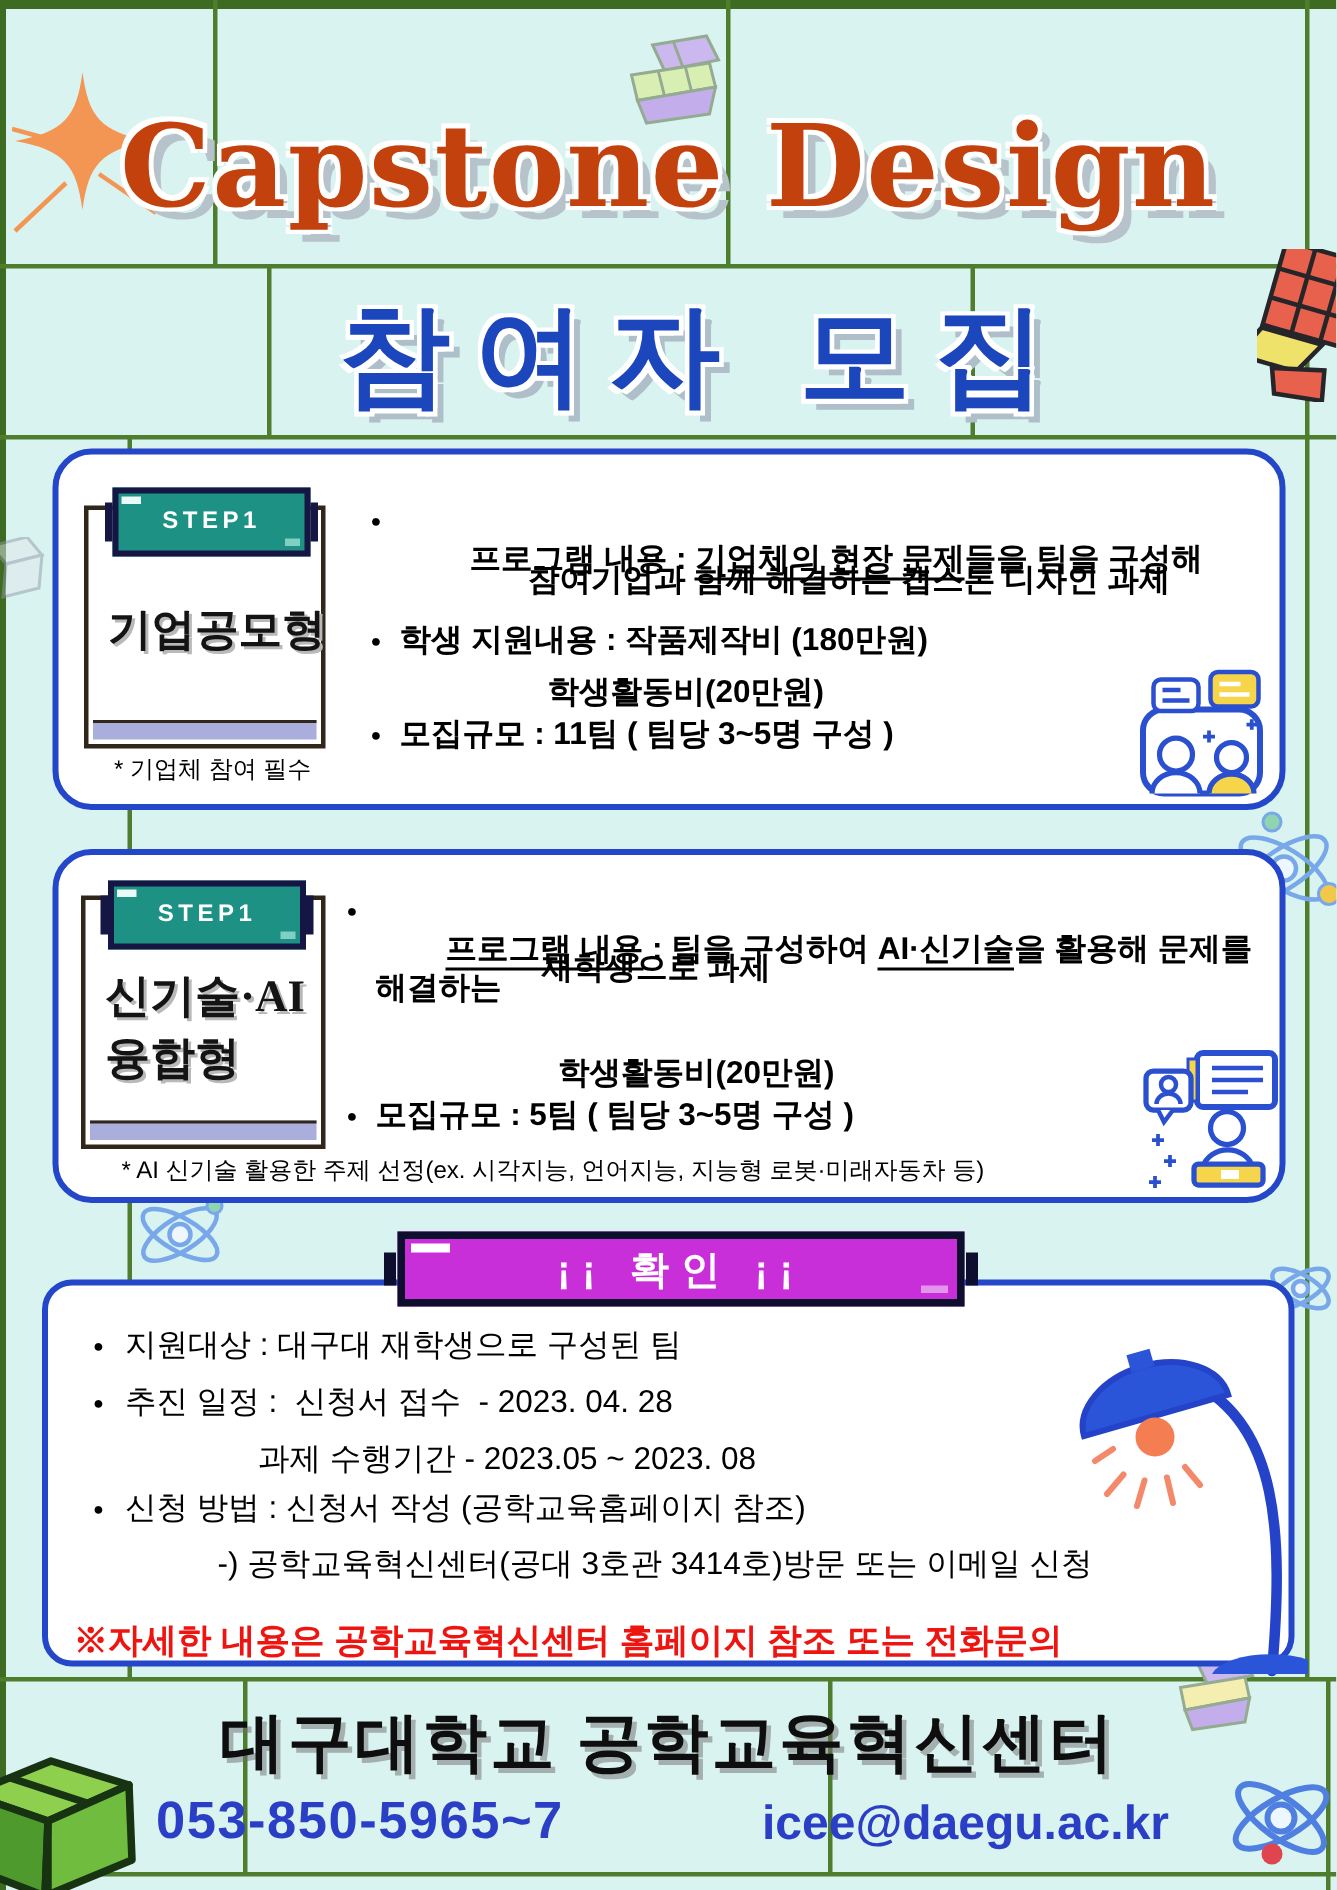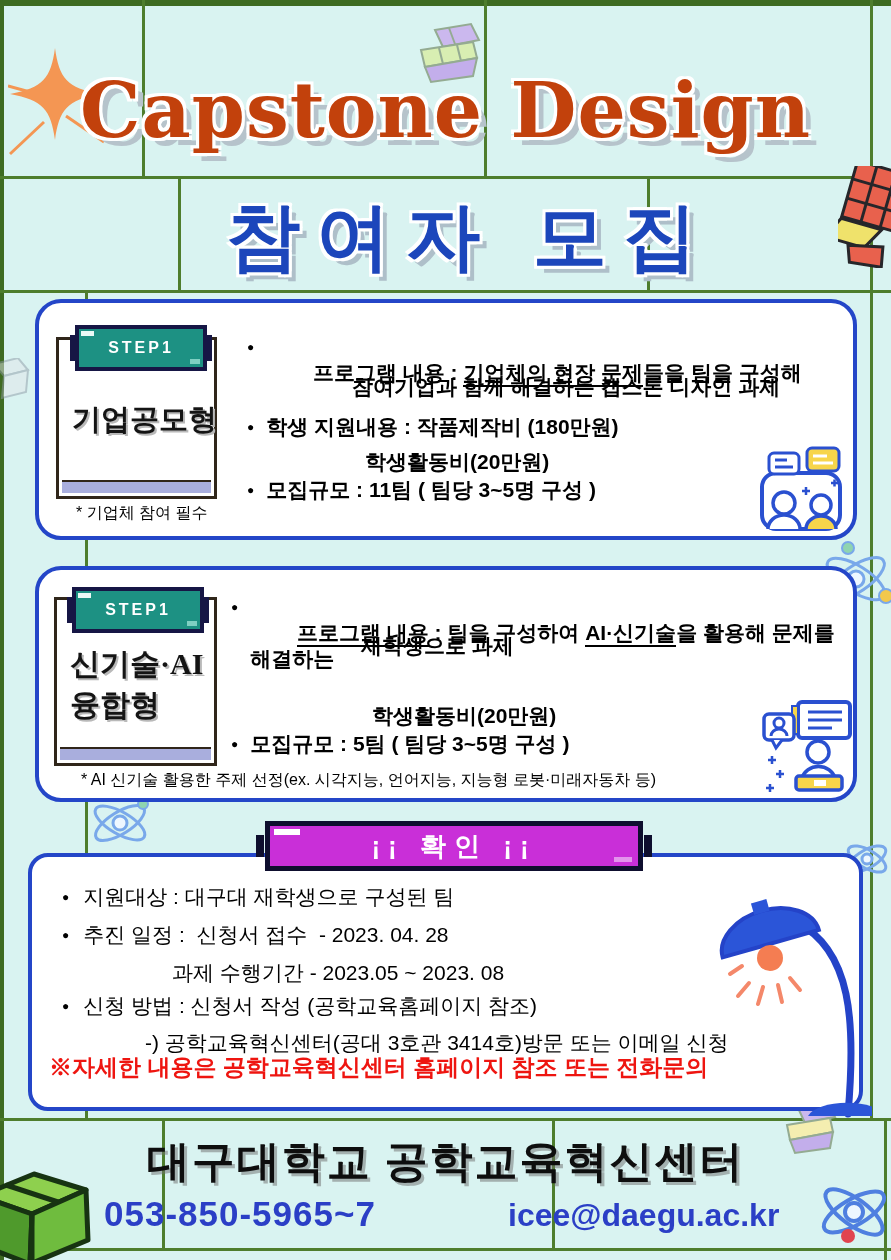--- a/index.html
+++ b/index.html
@@ -285,21 +285,21 @@
       <span>지원대상 : 대구대 재학생으로 구성된 팀</span>
     </div>
     <div class="line" style="left:30px;top:65px;">
       <span>추진 일정 :  신청서 접수  - 2023. 04. 28</span>
     </div>
     <div class="line-cont" style="left:140px;top:103px;">과제 수행기간 - 2023.05 ~ 2023. 08</div>
     <div class="line" style="left:30px;top:136px;">
       <span>신청 방법 : 신청서 작성 (공학교육홈페이지 참조)</span>
     </div>
     <div class="line-cont" style="left:113px;top:173px;">-) 공학교육혁신센터(공대 3호관 3414호)방문 또는 이메일 신청</div>
-    <div class="notice" style="left:17px;top:195px;">※자세한 내용은 공학교육혁신센터 홈페이지 참조 또는 전화문의</div>
+    <div class="notice" style="left:17px;top:221px;">※자세한 내용은 공학교육혁신센터 홈페이지 참조 또는 전화문의</div>
   </div>
 
   <div class="deco over" style="left:700px;top:882px;width:172px;height:242px;">
     <svg width="172" height="242" viewBox="0 0 172 242">
       <path d="M148 232 C156 140 152 68 96 40" fill="none" stroke="#2443c8" stroke-width="7" stroke-linecap="round"></path>
       <g transform="rotate(-16 68 52)">
         <path d="M18 62 A50 34 0 0 1 118 62 Z" fill="#2b55d8" stroke="#2443c8" stroke-width="4"></path>
         <rect x="60" y="18" width="16" height="12" fill="#2b55d8"></rect>
       </g>
       <circle cx="70" cy="76" r="13" fill="#f47d52"></circle>

